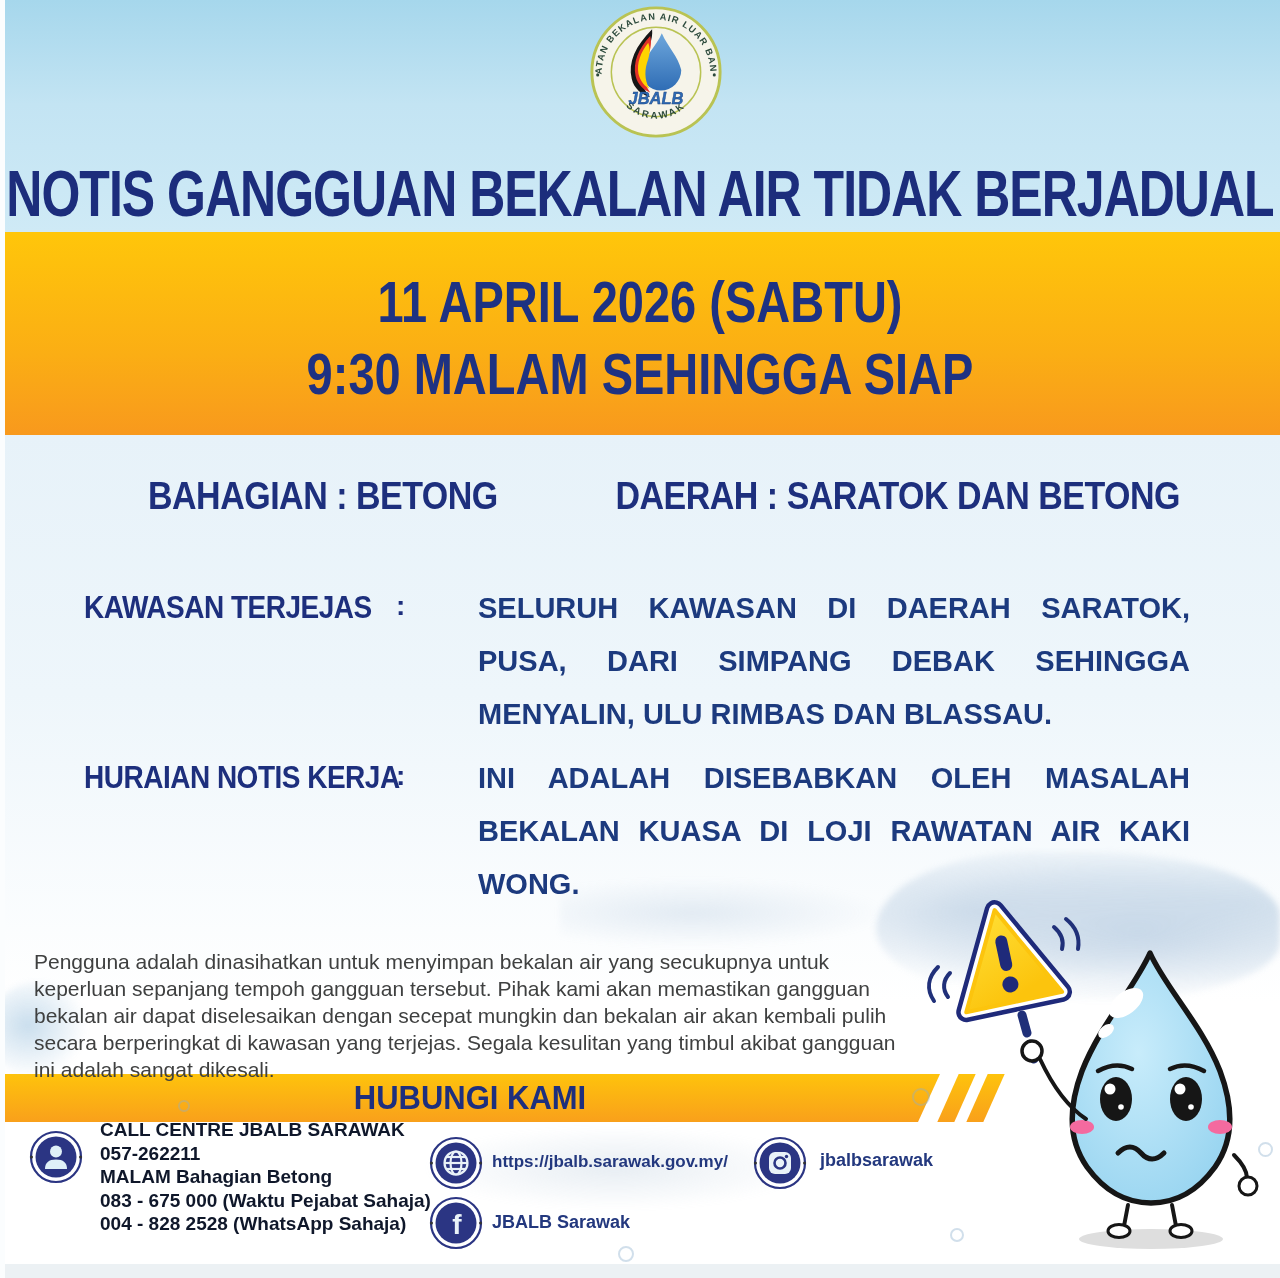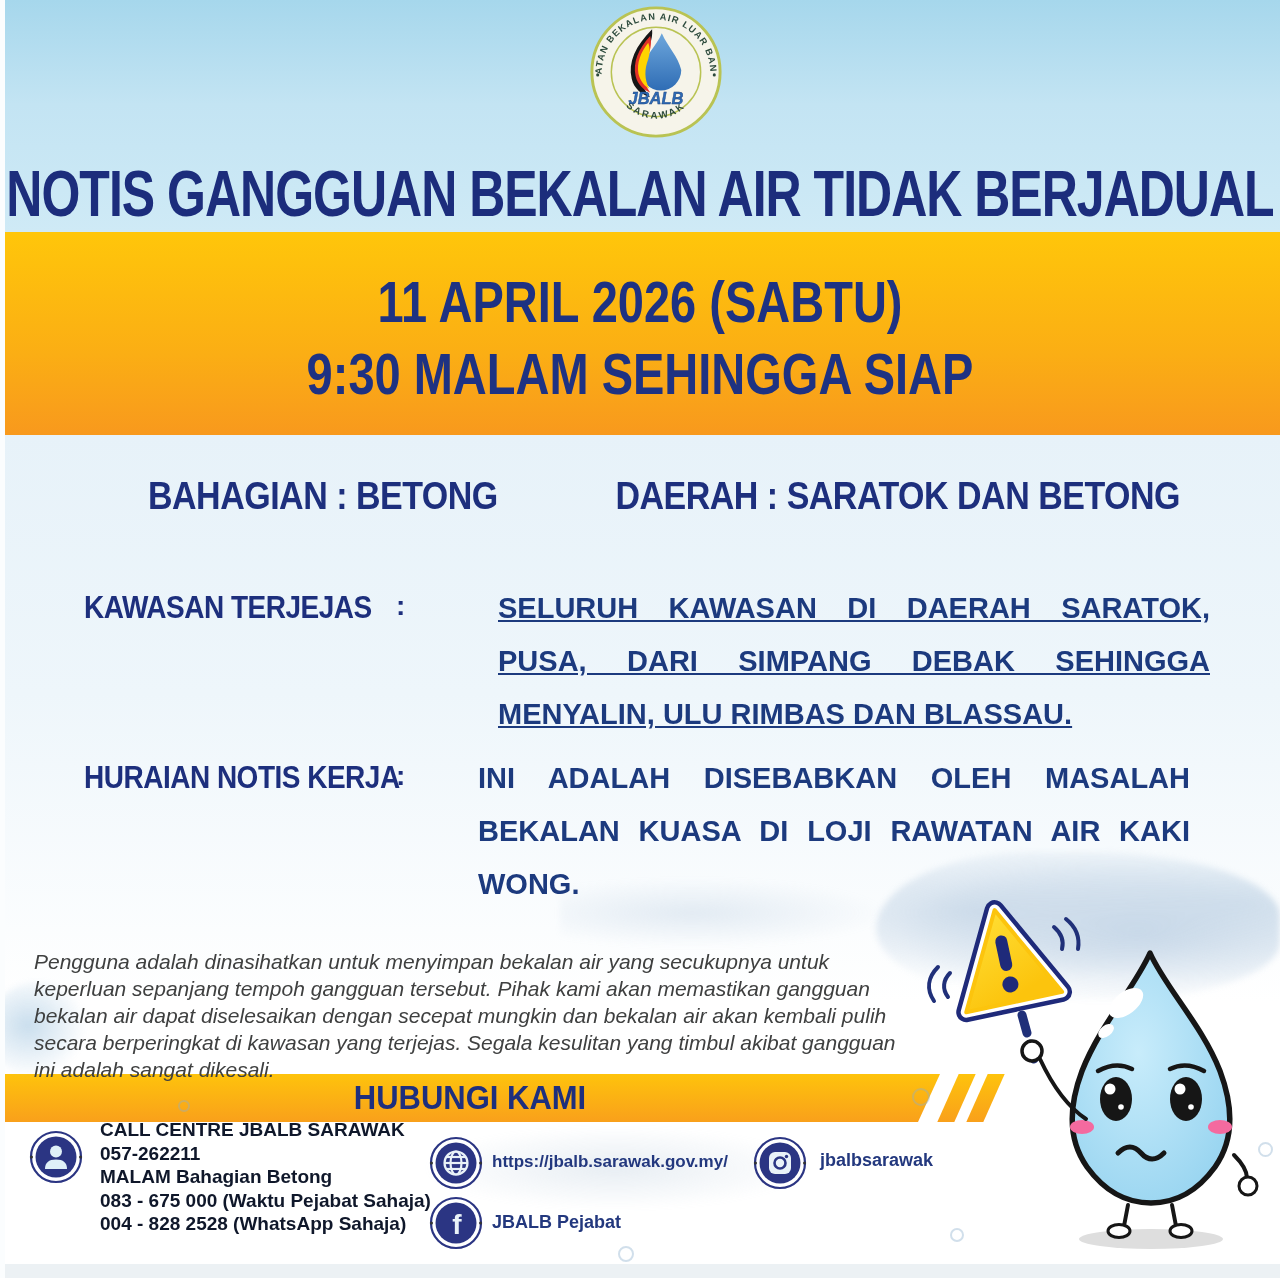--- a/index.html
+++ b/index.html
@@ -29,21 +29,21 @@
   .region-left{left:148px;transform-origin:0 0;}
   .region-right{right:100px;transform-origin:100% 0;}
 
   .row-label{font-size:28px;font-weight:bold;letter-spacing:-0.5px;color:#1d2f7d;
     transform:scale(1,1.12);transform-origin:0 0;white-space:nowrap;}
   .row-colon{font-size:28px;font-weight:bold;color:#1d2f7d;}
   .row-value{width:712px;font-size:29px;font-weight:bold;line-height:53px;
     color:#1c3a7e;text-align:justify;}
 
   
-  .advisory{left:34px;top:948px;width:872px;font-size:21px;font-style:italic;
+  .advisory{left:34px;top:948px;width:872px;font-size:21px;
     line-height:27px;color:#3f4040;}
 
   
   .hubungi-bar{left:0;top:1074px;width:940px;height:48px;
     background:linear-gradient(180deg,#fec30c 0%,#f9a01b 100%);
     clip-path:polygon(0 0,940px 0,918px 48px,0 48px);}
   .hubungi-text{left:20px;top:0;width:900px;height:48px;line-height:48px;text-align:center;
     font-size:31px;font-weight:bold;color:#1e2f7d;transform:scale(1,1.08);
     transform-origin:50% 50%;}
   .stripe{top:1074px;width:17px;height:48px;
@@ -135,21 +135,21 @@
   <div class="abs main-title txt">NOTIS GANGGUAN BEKALAN AIR TIDAK BERJADUAL</div>
 
   <div class="abs date-line dl1 txt">11 APRIL 2026 (SABTU)</div>
   <div class="abs date-line dl2 txt">9:30 MALAM SEHINGGA SIAP</div>
 
   <div class="abs region region-left txt">BAHAGIAN : BETONG</div>
   <div class="abs region region-right txt">DAERAH : SARATOK DAN BETONG</div>
 
   <div class="abs row-label txt" style="left:84px;top:590px;">KAWASAN TERJEJAS</div>
   <div class="abs row-colon txt" style="left:396px;top:590px;">:</div>
-  <div class="abs row-value txt" style="left:498px;top:582px;text-decoration:underline;">SELURUH KAWASAN DI DAERAH SARATOK, PUSA, DARI SIMPANG DEBAK SEHINGGA MENYALIN, ULU RIMBAS DAN BLASSAU.</div>
+  <div class="abs row-value txt" style="left:478px;top:582px;">SELURUH KAWASAN DI DAERAH SARATOK, PUSA, DARI SIMPANG DEBAK SEHINGGA MENYALIN, ULU RIMBAS DAN BLASSAU.</div>
 
   <div class="abs row-label txt" style="left:84px;top:760px;">HURAIAN NOTIS KERJA</div>
   <div class="abs row-colon txt" style="left:396px;top:760px;">:</div>
   <div class="abs row-value txt" style="left:478px;top:752px;">INI ADALAH DISEBABKAN OLEH MASALAH BEKALAN KUASA DI LOJI RAWATAN AIR KAKI WONG.</div>
 
   <div class="abs advisory txt">Pengguna adalah dinasihatkan untuk menyimpan bekalan air yang secukupnya untuk keperluan sepanjang tempoh gangguan tersebut. Pihak kami akan memastikan gangguan bekalan air dapat diselesaikan dengan secepat mungkin dan bekalan air akan kembali pulih secara berperingkat di kawasan yang terjejas. Segala kesulitan yang timbul akibat gangguan ini adalah sangat dikesali.</div>
 
   <div class="abs hubungi-bar">
     <div class="abs hubungi-text">HUBUNGI KAMI</div>
   </div>
@@ -188,21 +188,21 @@
   </svg>
   <div class="abs c-label url-label txt">https://jbalb.sarawak.gov.my/</div>
 
   <svg class="abs cicon icon-abs" style="left:429px;top:1196px;" viewBox="0 0 54 54">
     <circle cx="27" cy="27" r="25" fill="#ffffff" stroke="#2b3583" stroke-width="2.2"></circle>
     <circle cx="27" cy="27" r="20.5" fill="#2b3583"></circle>
     <circle cx="2.5" cy="27" r="1.5" fill="#333333"></circle>
     <circle cx="51.5" cy="27" r="1.5" fill="#333333"></circle>
     <text x="28" y="38" text-anchor="middle" font-size="28" font-weight="bold" fill="#e9f2f8">f</text>
   </svg>
-  <div class="abs c-label fb-label txt">JBALB Pejabat</div>
+  <div class="abs c-label fb-label txt">JBALB Sarawak</div>
 
   <svg class="abs cicon icon-abs" style="left:753px;top:1136px;" viewBox="0 0 54 54">
     <circle cx="27" cy="27" r="25" fill="#ffffff" stroke="#2b3583" stroke-width="2.2"></circle>
     <circle cx="27" cy="27" r="20.5" fill="#2b3583"></circle>
     <circle cx="2.5" cy="27" r="1.5" fill="#333333"></circle>
     <circle cx="51.5" cy="27" r="1.5" fill="#333333"></circle>
     <rect x="16" y="16" width="22" height="22" rx="6" fill="#e9f2f8"></rect>
     <circle cx="27" cy="27" r="5.5" fill="none" stroke="#2b3583" stroke-width="2.6"></circle>
     <circle cx="33.5" cy="20.5" r="1.7" fill="#2b3583"></circle>
   </svg>

